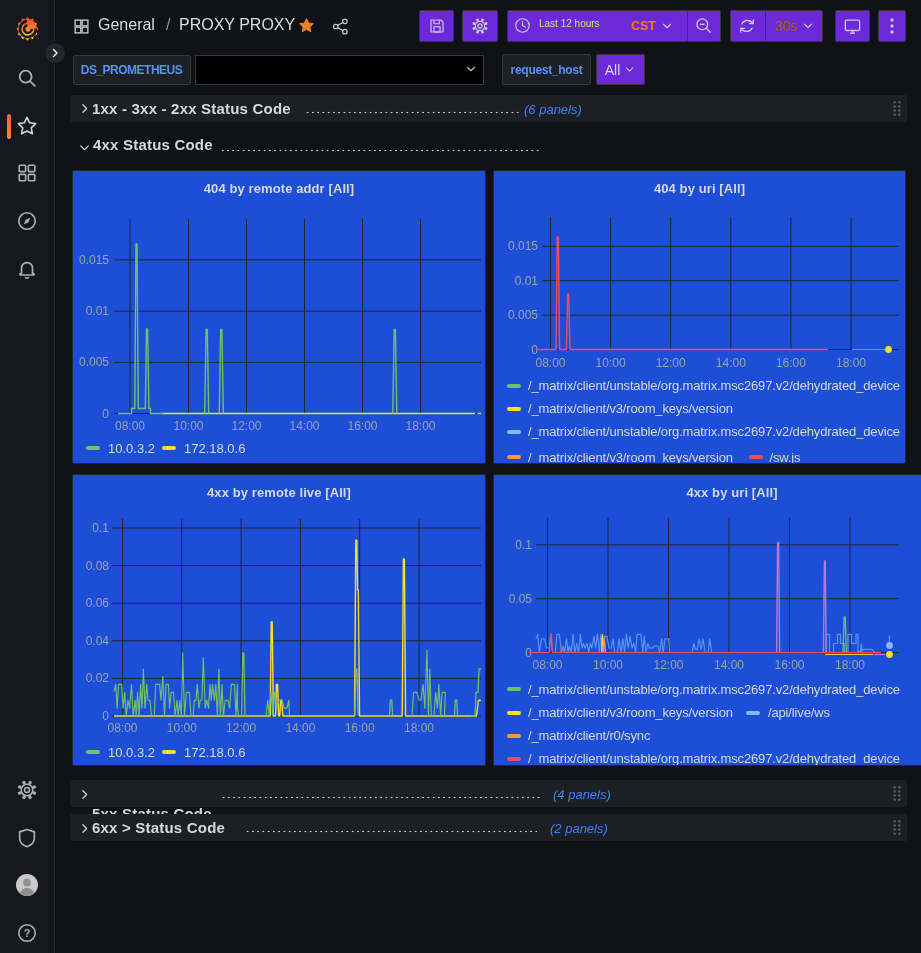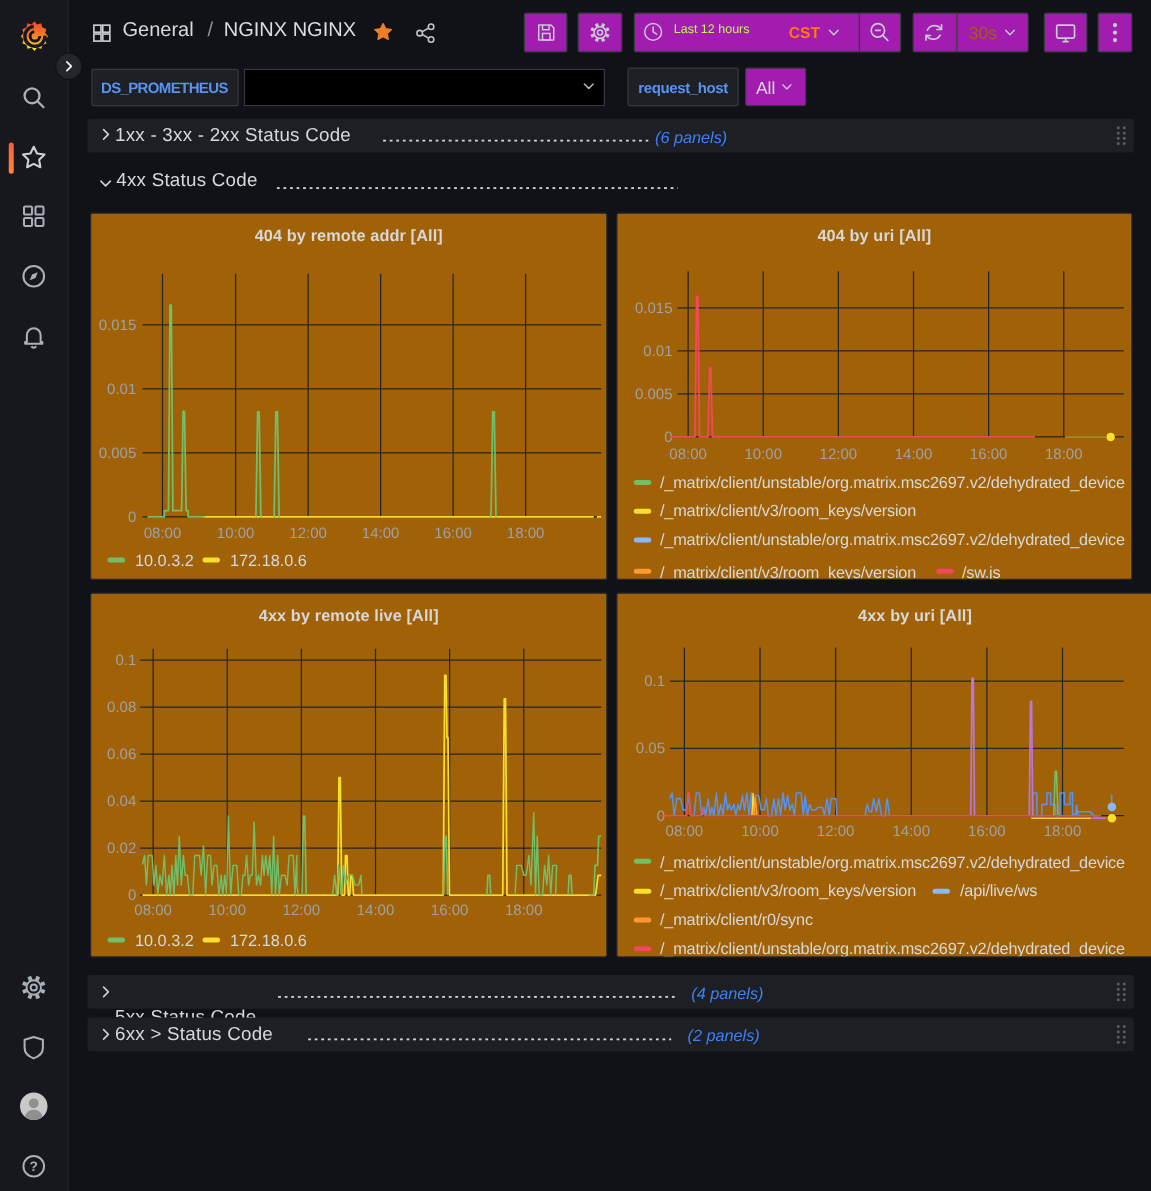--- a/index.html
+++ b/index.html
@@ -1,20 +1,20 @@
 <!DOCTYPE html>
 <html><head><meta charset="utf-8">
 <style>
 *{margin:0;padding:0;box-sizing:border-box}
 html,body{width:921px;height:953px;background:#111217;font-family:"Liberation Sans",sans-serif;overflow:hidden;position:relative}
 .abs{position:absolute}
-.panel{position:absolute;background:#a16207;border:1px solid #26272e;border-radius:2px}
+.panel{position:absolute;background:#1d4ed8;border:1px solid #26272e;border-radius:2px}
 .ptitle{position:absolute;width:100%;text-align:center;top:10px;font-size:13px;font-weight:bold;color:#d6d8da;letter-spacing:.1px}
-.btn{position:absolute;background:#a21caf;border:1px solid #36383f;border-radius:2px;display:flex;align-items:center;justify-content:center}
-.rowtitle{font-size:15px;font-weight:normal;letter-spacing:.2px;color:#d6d8da;white-space:nowrap}
+.btn{position:absolute;background:#6d28d9;border:1px solid #36383f;border-radius:2px;display:flex;align-items:center;justify-content:center}
+.rowtitle{font-size:15px;font-weight:bold;letter-spacing:.2px;color:#d6d8da;white-space:nowrap}
 .npanels{font-size:13px;font-style:italic;color:#3b82f6}
 .vlabel{position:absolute;background:#1e2026;border:1px solid #36383f;border-radius:2px;display:flex;align-items:center;justify-content:center;color:#5794f2;font-weight:bold;font-size:12px;letter-spacing:-0.5px}
 </style></head>
 <body>
 
 <div class="abs" style="left:0;top:0;width:55px;height:953px;background:#17181e;border-right:1px solid #26272e"></div>
 <div class="abs" style="left:15px;top:16px"><svg width="25" height="26" viewBox="0 0 25 26">
       <defs>
         <linearGradient id="glg" x1="0" y1="0" x2="0" y2="1">
           <stop offset="0" stop-color="#ed4629"></stop>
@@ -85,21 +85,21 @@
   </div>
 
 <div class="abs" style="left:73px;top:18px"><svg width="17" height="17" viewBox="0 0 24 24" fill="none">
       <rect x="3" y="3" width="8" height="8" stroke="#c7cad0" stroke-width="1.9"></rect>
       <rect x="13" y="3" width="8" height="8" stroke="#c7cad0" stroke-width="1.9"></rect>
       <rect x="3" y="13" width="8" height="8" stroke="#c7cad0" stroke-width="1.9"></rect>
       <rect x="13" y="13" width="8" height="8" stroke="#c7cad0" stroke-width="1.9"></rect>
     </svg></div>
 <div class="abs" style="left:98px;top:16px;font-size:16px;color:#d8d9da">General</div>
 <div class="abs" style="left:166px;top:16px;font-size:16px;color:#8e9299">/</div>
-<div class="abs" style="left:179px;top:16px;font-size:16px;color:#dcdde0">NGINX NGINX</div>
+<div class="abs" style="left:179px;top:16px;font-size:16px;color:#dcdde0">PROXY PROXY</div>
 <div class="abs" style="left:298px;top:17px"><svg width="17" height="17" viewBox="0 0 24 24">
       <path d="M12 2.6l2.9 5.9 6.5.9-4.7 4.6 1.1 6.5-5.8-3-5.8 3 1.1-6.5L2.6 9.4l6.5-.9z" fill="#ec7e28" stroke="#ec7e28" stroke-width="1.5" stroke-linejoin="round"></path>
     </svg></div>
 <div class="abs" style="left:331px;top:17px"><svg width="19" height="19" viewBox="0 0 24 24" fill="none">
       <circle cx="6" cy="12" r="2.8" stroke="#c2c5ca" stroke-width="1.6"></circle>
       <circle cx="17.5" cy="5.5" r="2.8" stroke="#c2c5ca" stroke-width="1.6"></circle>
       <circle cx="17.5" cy="18.5" r="2.8" stroke="#c2c5ca" stroke-width="1.6"></circle>
       <line x1="8.5" y1="10.6" x2="15" y2="6.9" stroke="#c2c5ca" stroke-width="1.6"></line>
       <line x1="8.5" y1="13.4" x2="15" y2="17.1" stroke="#c2c5ca" stroke-width="1.6"></line>
     </svg></div>

